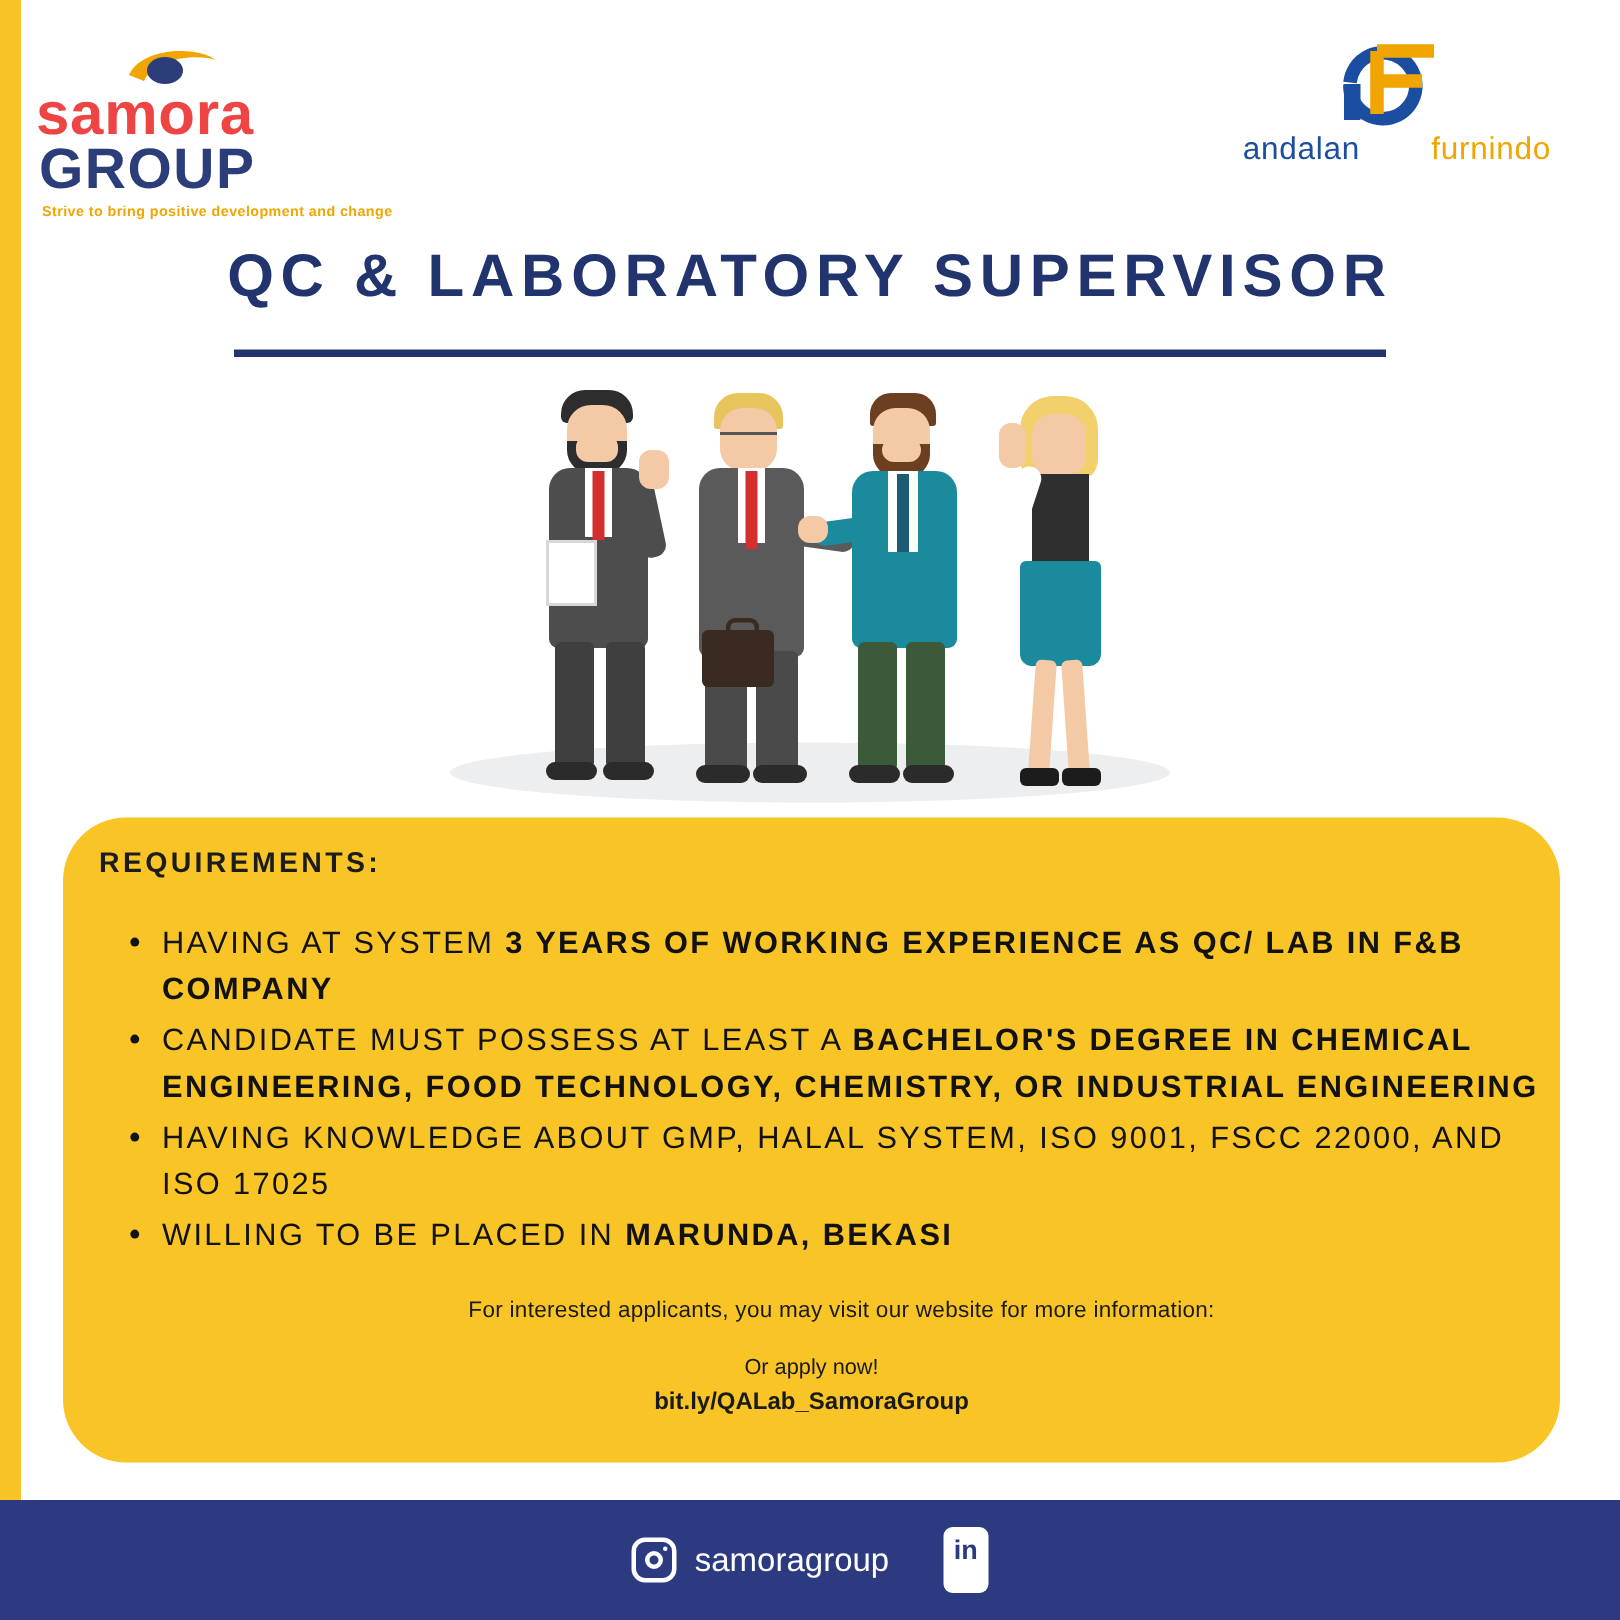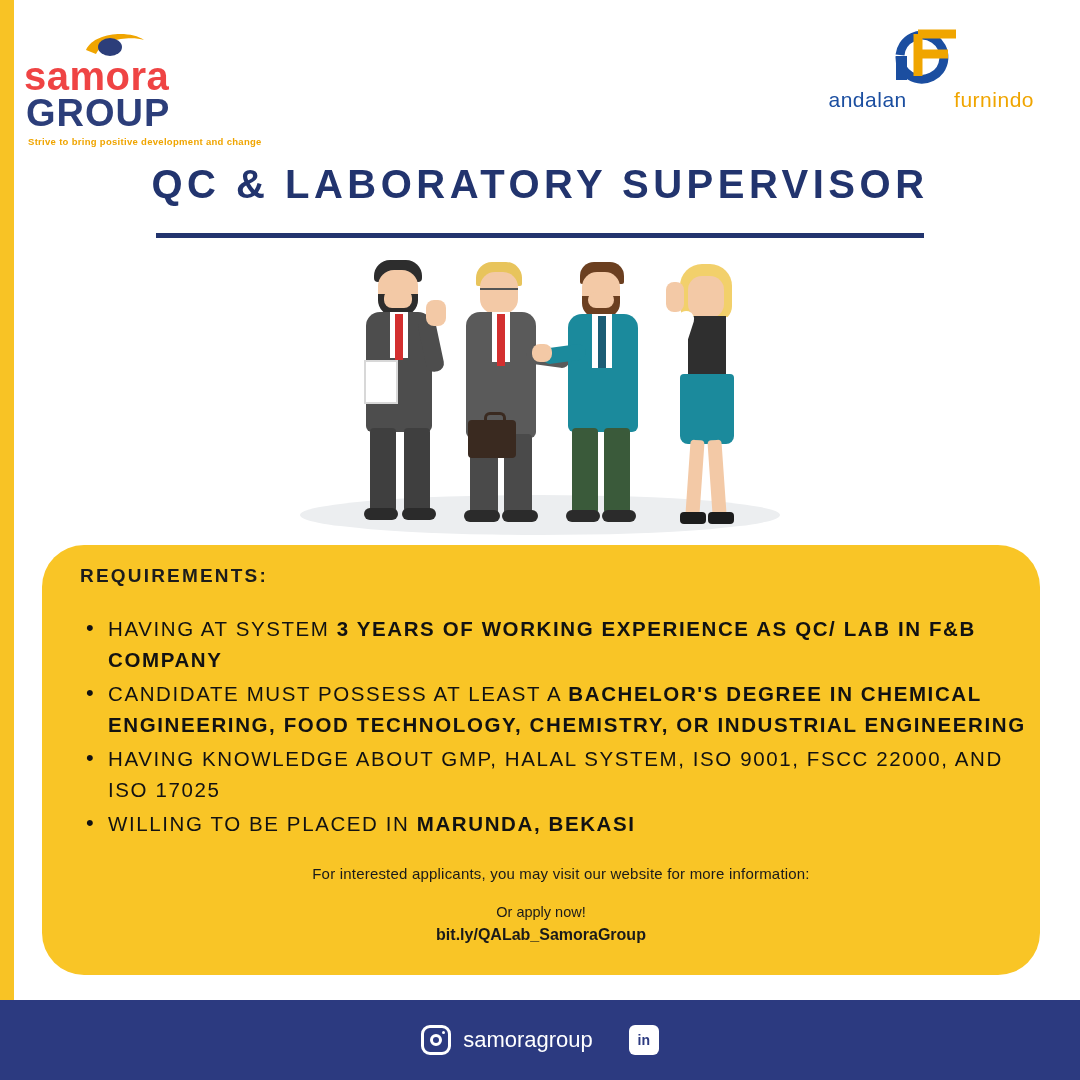--- a/index.html
+++ b/index.html
@@ -205,21 +205,21 @@
     position: absolute;
     left: 42px;
     top: 545px;
     width: 998px;
     height: 430px;
     background: #f9c526;
     border-radius: 42px;
   }
   .req-label {
     position: absolute;
-    left: 38px;
+    left: 24px;
     top: 20px;
     font-size: 19px;
     font-weight: bold;
     letter-spacing: 2.2px;
     color: #1c1c1c;
   }
   .req-list {
     position: absolute;
     left: 34px;
     top: 68px;
@@ -296,26 +296,26 @@
   }
   .ig-icon::after {
     content: "";
     position: absolute;
     right: 3px; top: 3px;
     width: 3px; height: 3px;
     background: #ffffff;
     border-radius: 50%;
   }
   .li-icon {
-    width: 30px; height: 30px;
+    width: 30px; height: 44px;
     background: #ffffff;
     border-radius: 6px;
     color: #2c3a80;
     font-weight: bold;
-    font-size: 14px;
+    font-size: 18px;
     text-align: center;
     line-height: 30px;
     font-family: "Liberation Sans", sans-serif;
   }
 </style>
 </head>
 <body>
 
 <div class="poster">
 

